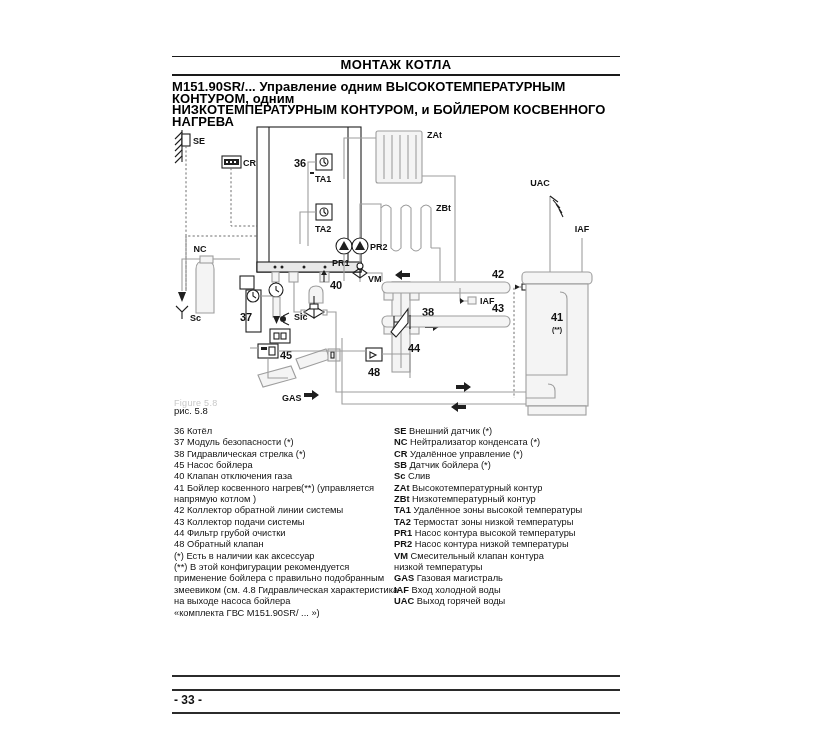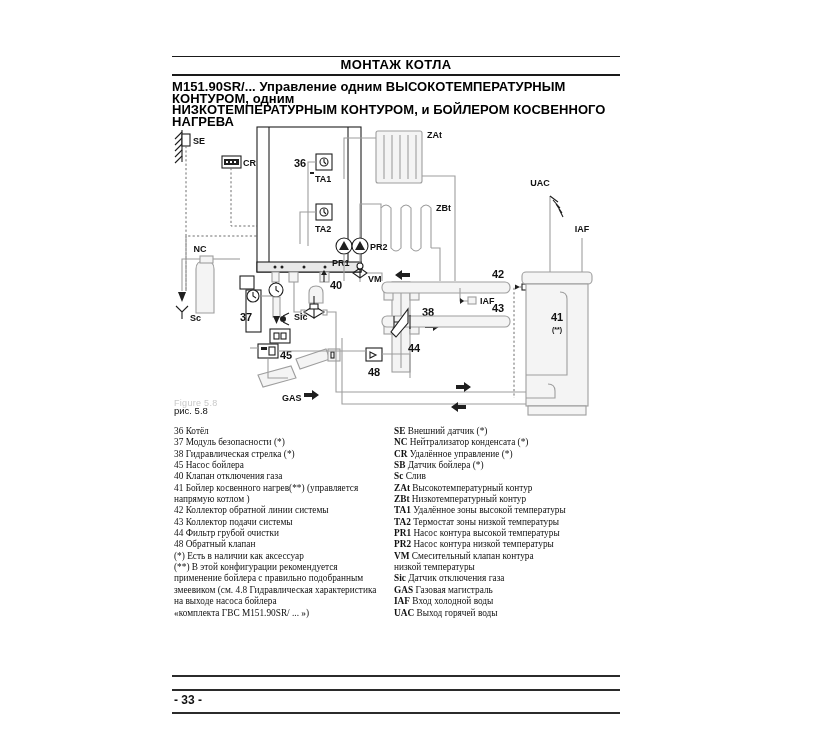--- a/index.html
+++ b/index.html
@@ -92,21 +92,20 @@
   .legend-right {
     position: absolute;
     left: 394px; top: 406px;
     width: 244px;
     font-size: 9.3px;
     line-height: 11.35px;
     color: #111;
   }
   .legend-left div, .legend-right div {
     white-space: nowrap;
-    font-family: Liberation Serif, serif;
   }
   .lg-code {
     font-weight: bold;
   }
 
   
   .ftr-rule-a {
     position: absolute;
     left: 172px; top: 655px;
     width: 448px; height: 1.5px;
@@ -449,21 +448,20 @@
     <div><span class="lg-code">SB</span> <span>Датчик бойлера (*)</span></div>
     <div><span class="lg-code">Sc</span> <span>Слив</span></div>
     <div><span class="lg-code">ZAt</span> <span>Высокотемпературный контур</span></div>
     <div><span class="lg-code">ZBt</span> <span>Низкотемпературный контур</span></div>
     <div><span class="lg-code">TA1</span> <span>Удалённое зоны высокой температуры</span></div>
     <div><span class="lg-code">TA2</span> <span>Термостат зоны низкой температуры</span></div>
     <div><span class="lg-code">PR1</span> <span>Насос контура высокой температуры</span></div>
     <div><span class="lg-code">PR2</span> <span>Насос контура низкой температуры</span></div>
     <div><span class="lg-code">VM</span> <span>Смесительный клапан контура</span></div>
     <div><span>низкой температуры</span></div>
-    <div><span class="lg-code">Sic</span> <span>Датчик отключения газа</span></div>
     <div><span class="lg-code">GAS</span> <span>Газовая магистраль</span></div>
     <div><span class="lg-code">IAF</span> <span>Вход холодной воды</span></div>
     <div><span class="lg-code">UAC</span> <span>Выход горячей воды</span></div>
   </div>
 
   <div class="ftr-rule-a"></div>
   <div class="ftr-rule-b"></div>
   <div class="page-number">- 33 -</div>
   <div class="ftr-rule-c"></div>
 

